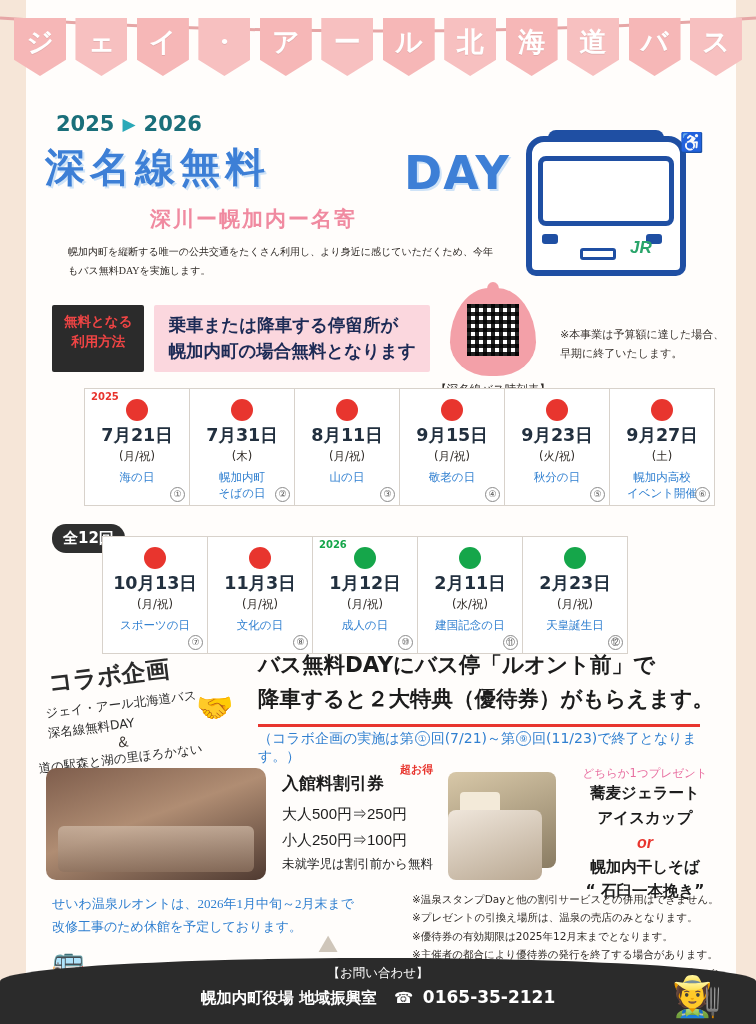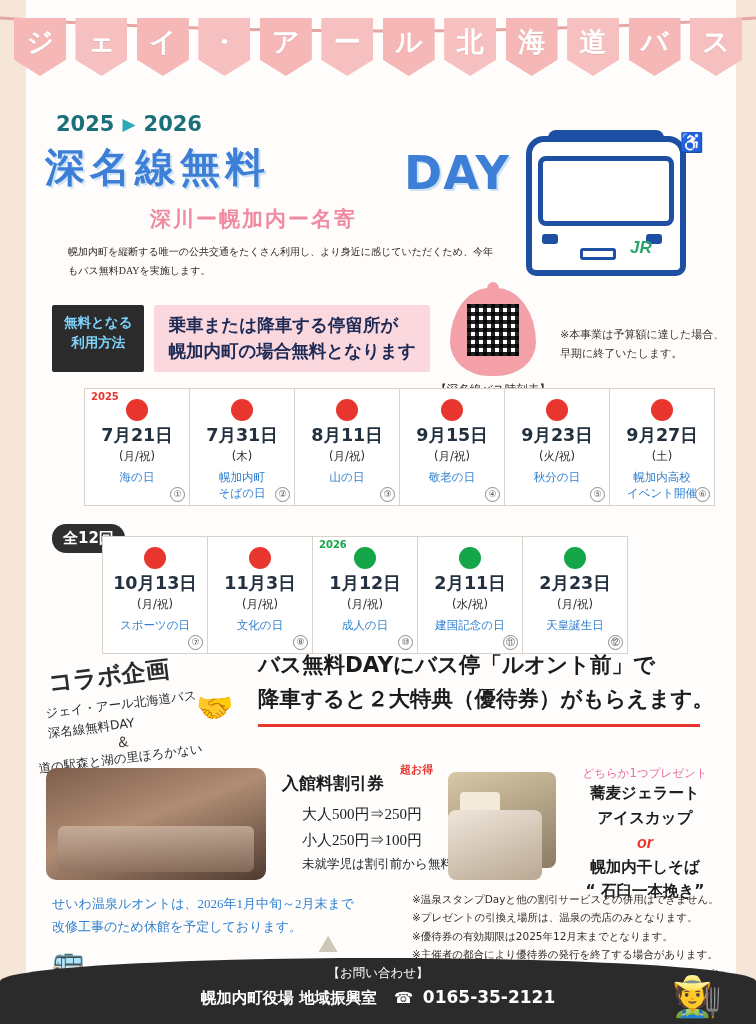--- a/index.html
+++ b/index.html
@@ -90,23 +90,23 @@
   .bus-lamp.l { left:24px; } .bus-lamp.r { left:128px; }
   .bus-plate { position:absolute; left:62px; top:118px; width:36px; height:12px; border:3px solid #1f4fa3; border-radius:3px;}
   .bus-jr { position:absolute; left:112px; top:108px; font-size:17px; color:#2aa56b; font-weight:bold; font-style:italic;}
   .wheelchair {
     position:absolute; right:6px; top:2px; width:22px; height:22px;
     color:#1f4fa3; font-size:19px; line-height:22px; text-align:center;
   }
   
   .method-wrap { position:absolute; left:52px; top:305px; display:flex; align-items:stretch; }
   .method-label {
-    background:#2b2b2b; color:#7dd3fc; font-size:13.5px; font-weight:bold;
+    background:#2b2b2b; color:#ef4444; font-size:13.5px; font-weight:bold;
     padding:8px 12px; line-height:1.5; text-align:center; border-radius:2px;
-    font-family:Liberation Sans, sans-serif;
+    font-family:Liberation Mono, monospace;
   }
   .method-body {
     margin-left:10px; background:#fbd7de; color:#1c2a55;
     padding:7px 14px; font-size:17.5px; font-weight:bold; line-height:1.5;
     border-radius:2px; font-family:"DejaVu Sans", sans-serif;
   }
   
   .qr-block { position:absolute; left:428px; top:288px; width:130px; text-align:center; }
   .qr-shape {
     width:86px; height:88px; margin:0 auto;
@@ -204,21 +204,21 @@
   }
   .photo-onsen:after{
     content:""; position:absolute; left:12px; top:58px; width:196px; height:46px;
     background:linear-gradient(180deg,#cdb7a4,#8e7360); border-radius:6px; opacity:.75;
   }
   .ben-left { position:absolute; left:282px; top:772px; width:230px; }
   .ben-title {
     font-size:17px; font-weight:bold; color:#1c1c1c; margin-bottom:6px;
     font-family:"DejaVu Sans", sans-serif;
   }
-  .ben-line { font-size:15px; color:#1c1c1c; line-height:1.75; font-family:Liberation Serif, serif;margin-left:20px; }
+  .ben-line { font-size:15px; color:#1c1c1c; line-height:1.75; font-family:Liberation Sans, sans-serif; }
   .ben-line.small { font-size:12.5px; }
   .chomaru {
     position:absolute; left:400px; top:762px; font-size:11px; color:#e8352e;
     font-weight:bold; font-family:"DejaVu Sans", sans-serif;
   }
   .photo-food {
     position:absolute; left:448px; top:772px; width:108px; height:96px;
     border-radius:8px; background:linear-gradient(160deg,#d8c8a8,#8a7c63);
     overflow:hidden;
   }
@@ -432,20 +432,23 @@
   </div>
   <div class="collab-amp">&amp;</div>
   <div class="collab-sub2">道の駅森と湖の里ほろかない</div>
   <div class="hands">🤝</div>
 
   <div class="headline">
     <div>バス無料DAYにバス停「ルオント前」で</div>
     <div>降車すると２大特典（優待券）がもらえます。</div>
   </div>
   <div class="headline-underline"></div>
+  <div class="collab-period">
+    <span>（コラボ企画の実施は第</span><span class="circ">①</span><span>回(7/21)～第</span><span class="circ">⑨</span><span>回(11/23)で終了となります。）</span>
+  </div>
 
   <div class="photo-onsen"></div>
   <div class="ben-left">
     <div class="ben-title">入館料割引券</div>
     <div class="ben-line">大人500円⇒250円</div>
     <div class="ben-line">小人250円⇒100円</div>
     <div class="ben-line small">未就学児は割引前から無料</div>
   </div>
   <div class="chomaru">超お得</div>
 

